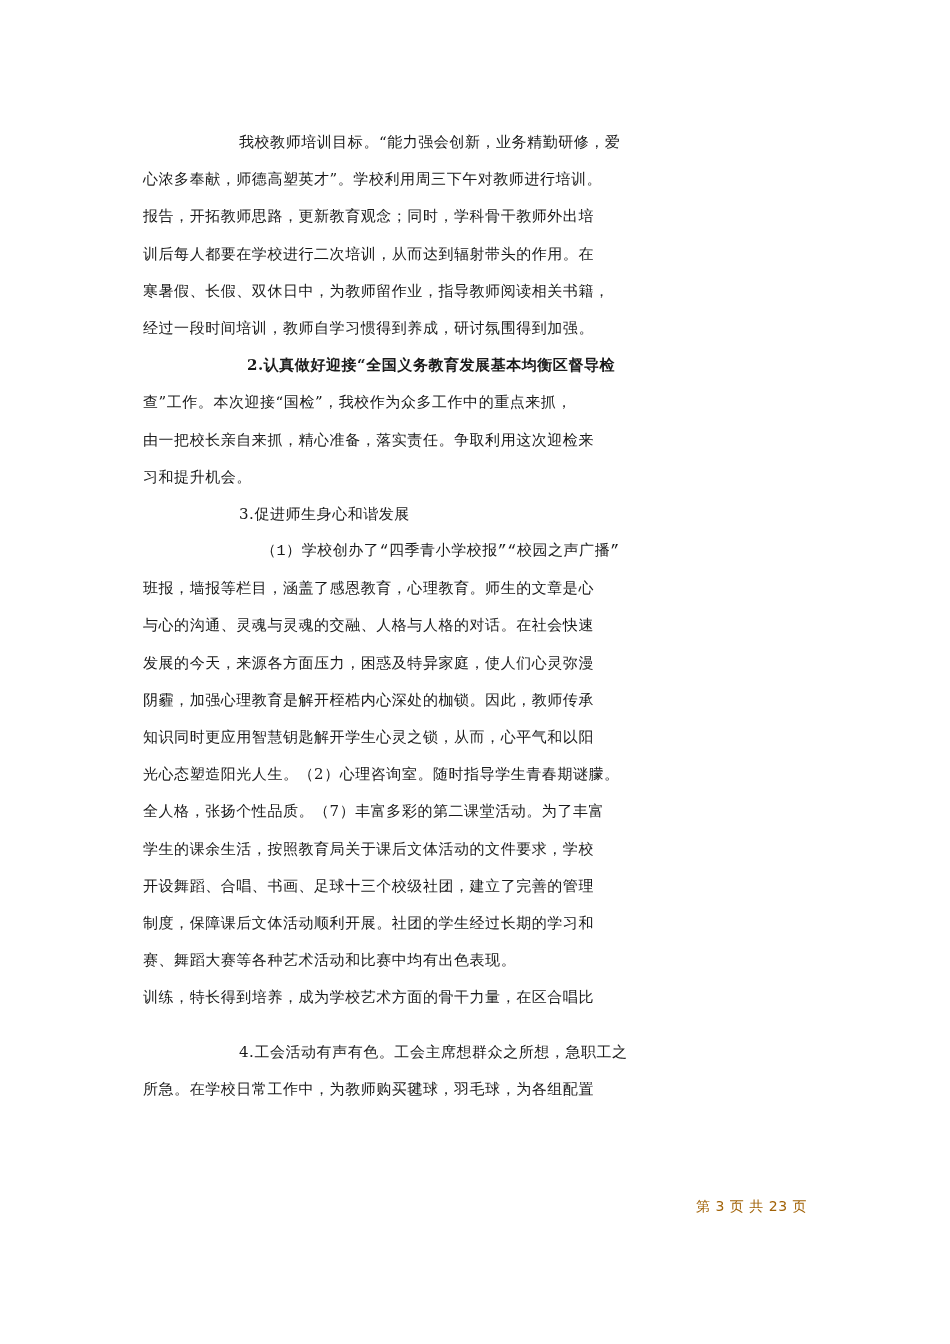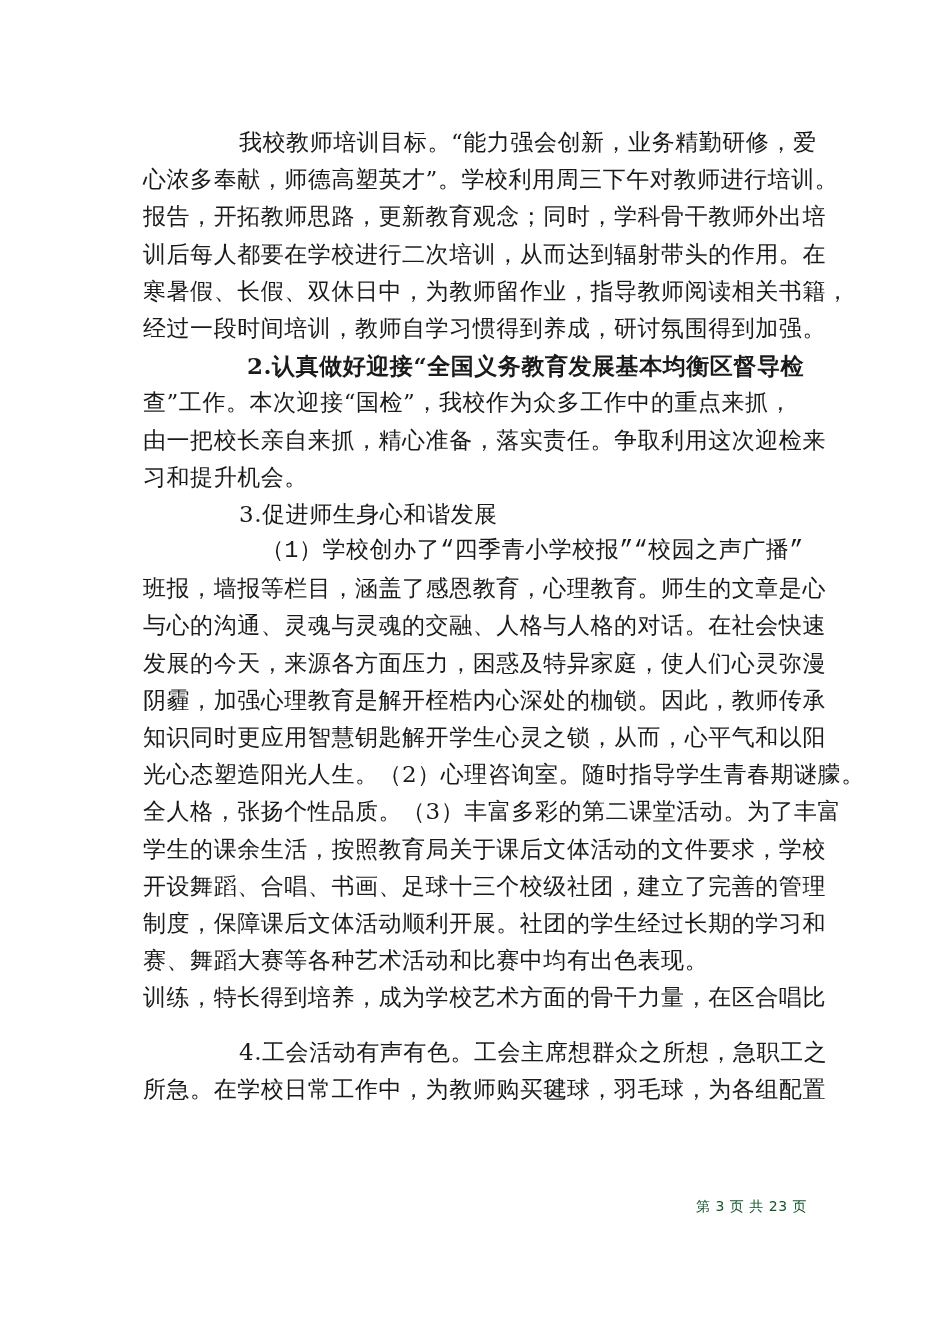--- a/index.html
+++ b/index.html
@@ -1,26 +1,26 @@
 <!DOCTYPE html>
 <html><head>
   <meta charset="utf-8">
   <style>
     html, body { margin: 0; padding: 0; background: #ffffff; }
     body { width: 950px; height: 1344px; position: relative; overflow: hidden;
       font-family: "DejaVu Serif", "Liberation Serif", serif; color: #1a1a1a; }
     .page { position: absolute; left: 143px; top: 124px; width: 668px; }
-    .line { height: 37.2px; line-height: 37.2px; font-size: 23px; white-space: nowrap;
+    .line { height: 37.2px; line-height: 37.2px; font-size: 15px; white-space: nowrap;
       letter-spacing: 0.55px; }
     .indent-a { padding-left: 96px; }
     .indent-b { padding-left: 104px; font-weight: bold; }
     .indent-c { padding-left: 118px; font-family: Liberation Mono, monospace; }
     .indent-d { padding-left: 96px; }
     .footer { position: absolute; right: 143px; top: 1198px; font-size: 14px;
-      font-family: "DejaVu Sans", "Liberation Sans", sans-serif; color: #14532d; letter-spacing: 0.5px; }
+      font-family: "DejaVu Sans", "Liberation Sans", sans-serif; color: #a16207; letter-spacing: 0.5px; }
   </style>
 </head>
 <body>
 
 <div class="page">
 
   <div class="line indent-a">我校教师培训目标。“能力强会创新，业务精勤研修，爱</div>
   <div class="line">心浓多奉献，师德高塑英才”。学校利用周三下午对教师进行培训。</div>
   <div class="line">报告，开拓教师思路，更新教育观念；同时，学科骨干教师外出培</div>
   <div class="line">训后每人都要在学校进行二次培训，从而达到辐射带头的作用。在</div>
@@ -34,21 +34,21 @@
 
   <div class="line indent-a">3.促进师生身心和谐发展</div>
 
   <div class="line indent-c">（1）学校创办了“四季青小学校报”“校园之声广播”</div>
   <div class="line">班报，墙报等栏目，涵盖了感恩教育，心理教育。师生的文章是心</div>
   <div class="line">与心的沟通、灵魂与灵魂的交融、人格与人格的对话。在社会快速</div>
   <div class="line">发展的今天，来源各方面压力，困惑及特异家庭，使人们心灵弥漫</div>
   <div class="line">阴霾，加强心理教育是解开桎梏内心深处的枷锁。因此，教师传承</div>
   <div class="line">知识同时更应用智慧钥匙解开学生心灵之锁，从而，心平气和以阳</div>
   <div class="line">光心态塑造阳光人生。（2）心理咨询室。随时指导学生青春期谜朦。</div>
-  <div class="line">全人格，张扬个性品质。（3）丰富多彩的第二课堂活动。为了丰富</div>
+  <div class="line">全人格，张扬个性品质。（7）丰富多彩的第二课堂活动。为了丰富</div>
   <div class="line">学生的课余生活，按照教育局关于课后文体活动的文件要求，学校</div>
   <div class="line">开设舞蹈、合唱、书画、足球十三个校级社团，建立了完善的管理</div>
   <div class="line">制度，保障课后文体活动顺利开展。社团的学生经过长期的学习和</div>
   <div class="line">赛、舞蹈大赛等各种艺术活动和比赛中均有出色表现。</div>
   <div class="line">训练，特长得到培养，成为学校艺术方面的骨干力量，在区合唱比</div>
 
   <div class="line indent-d" style="margin-top:17px">4.工会活动有声有色。工会主席想群众之所想，急职工之</div>
   <div class="line">所急。在学校日常工作中，为教师购买毽球，羽毛球，为各组配置</div>
 </div>
 

